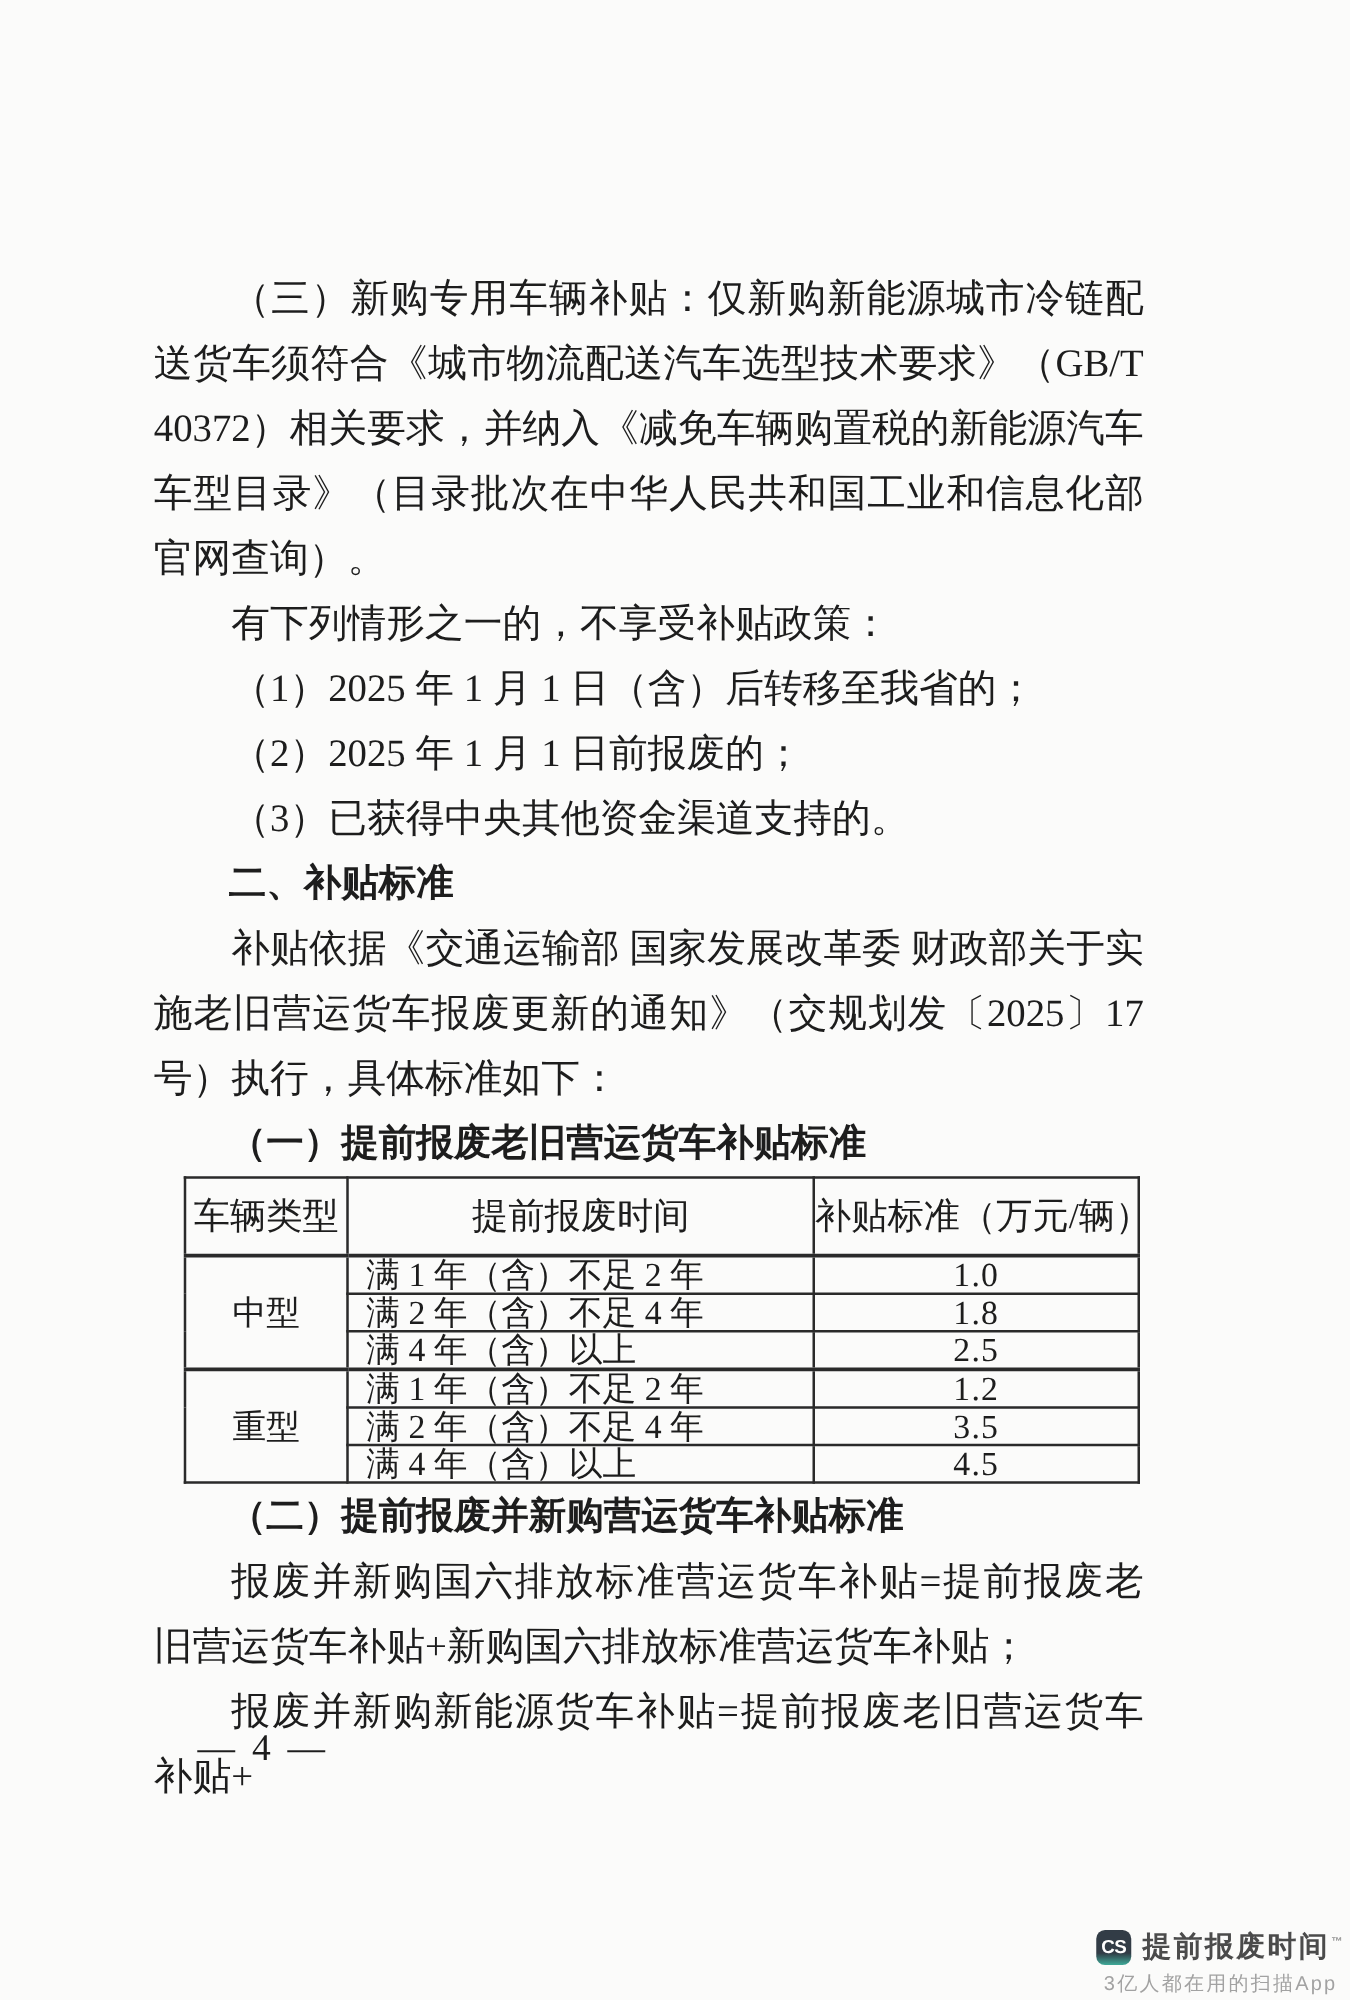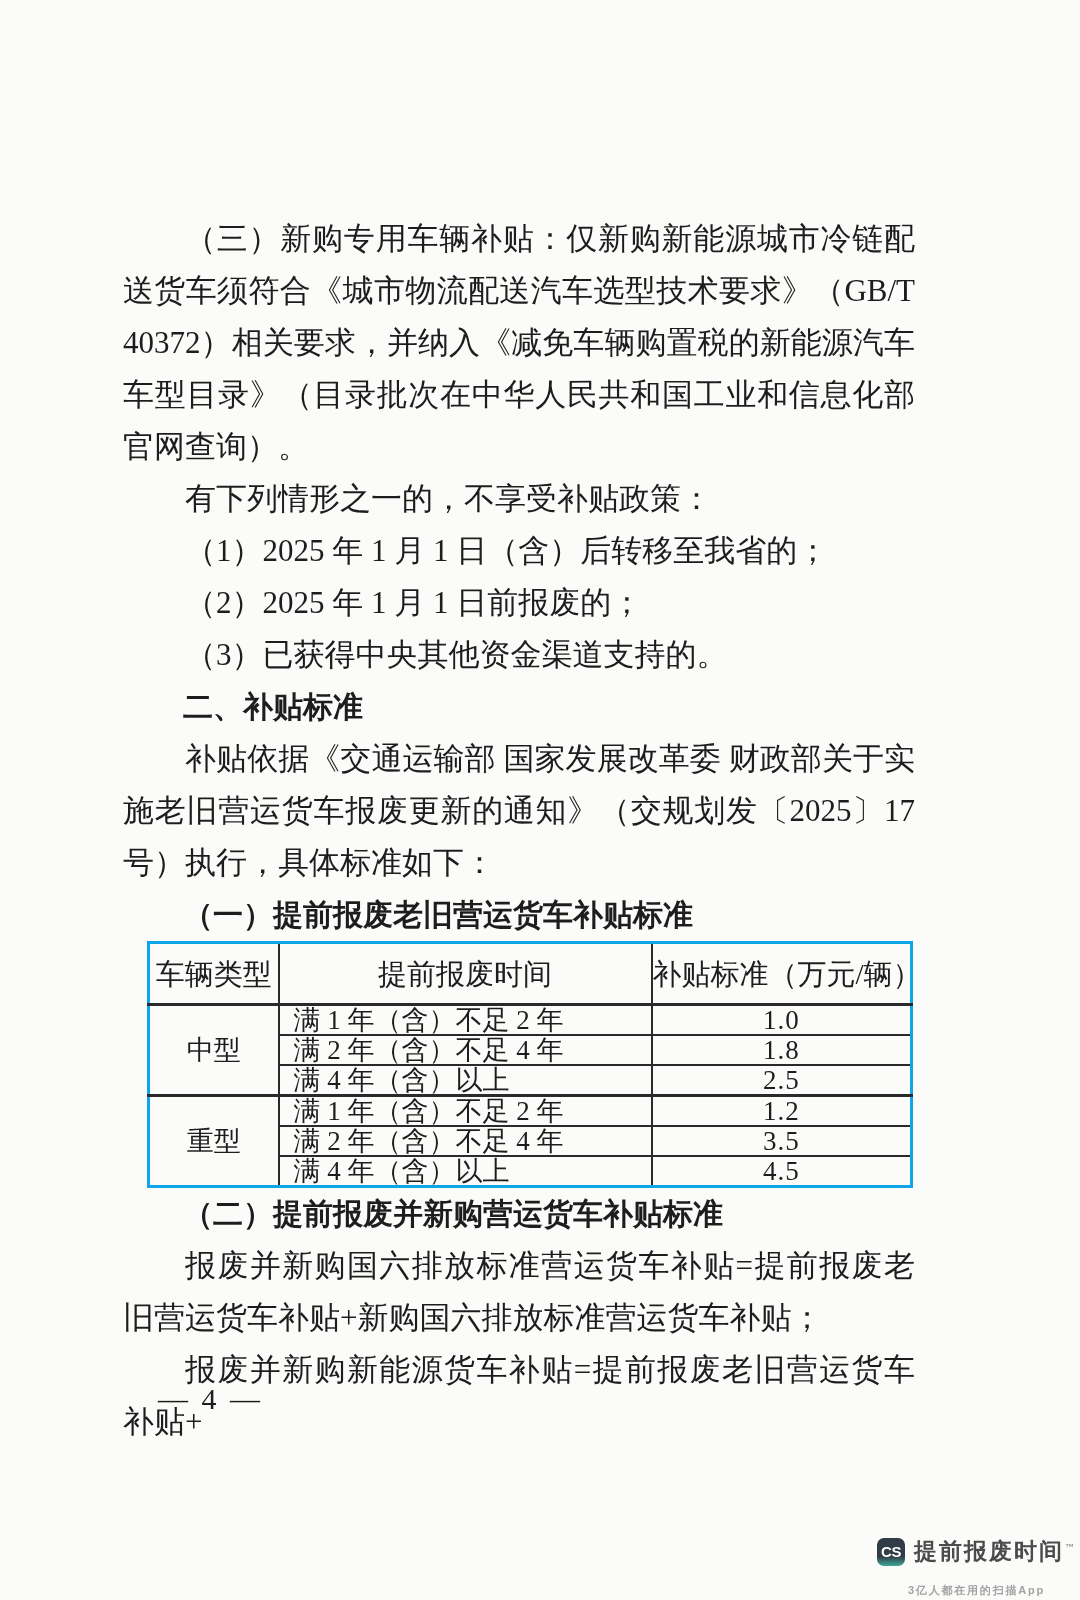--- a/index.html
+++ b/index.html
@@ -37,21 +37,21 @@
     font-size: 30px;
     line-height: 52px;
     text-indent: 2em;
   }
 
   table.subsidy {
     border-collapse: collapse;
     table-layout: fixed;
     margin-left: 24px;
     width: 763px;
-    border: 3px solid #0ea5e9;
+    border: 1px solid #0ea5e9;
   }
   table.subsidy th, table.subsidy td {
     border: 2px solid #2a2a2a;
     font-weight: normal;
     overflow: hidden;
     white-space: nowrap;
   }
   table.subsidy thead th {
     height: 62px;
     font-size: 29px;
@@ -114,26 +114,25 @@
     letter-spacing: 2px;
     white-space: nowrap;
   }
   .ws-tm {
     font-size: 9px;
     color: #8a8a8a;
     vertical-align: super;
     margin-left: 1px;
   }
   .ws-tagline {
-    margin-top: 16px;
-    font-size: 11px;
+    margin-top: 4px;
+    font-size: 16px;
     color: #9b9b9b;
     letter-spacing: 1.8px;
     white-space: nowrap;
-    font-weight: bold;
   }
 </style>
 </head>
 <body>
 
 <div class="page">
 
   <div class="content">
 
     <p class="body">（三）新购专用车辆补贴：仅新购新能源城市冷链配送货车须符合《城市物流配送汽车选型技术要求》（GB/T 40372）相关要求，并纳入《减免车辆购置税的新能源汽车车型目录》（目录批次在中华人民共和国工业和信息化部官网查询）。</p>

